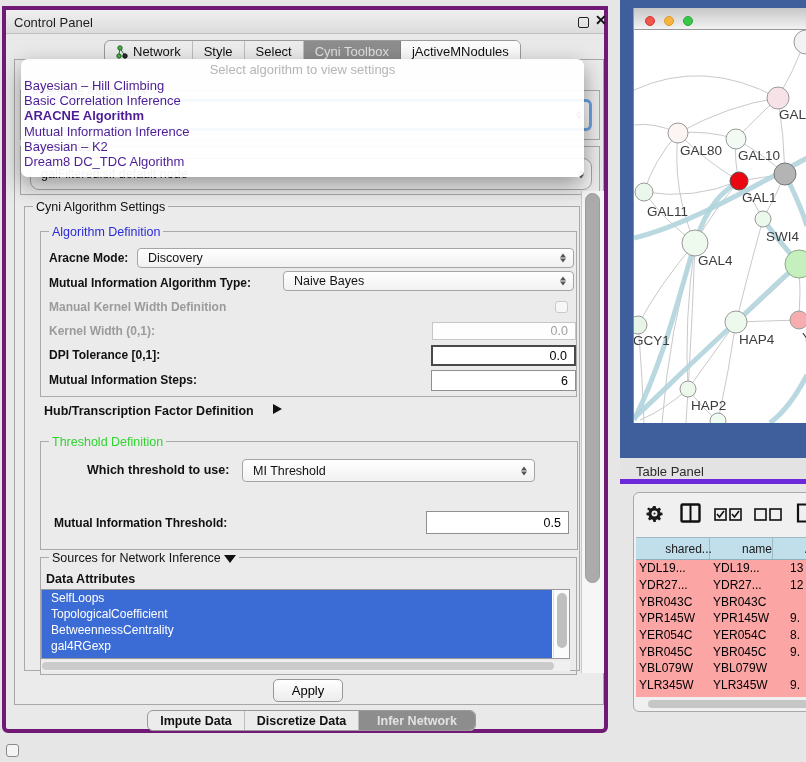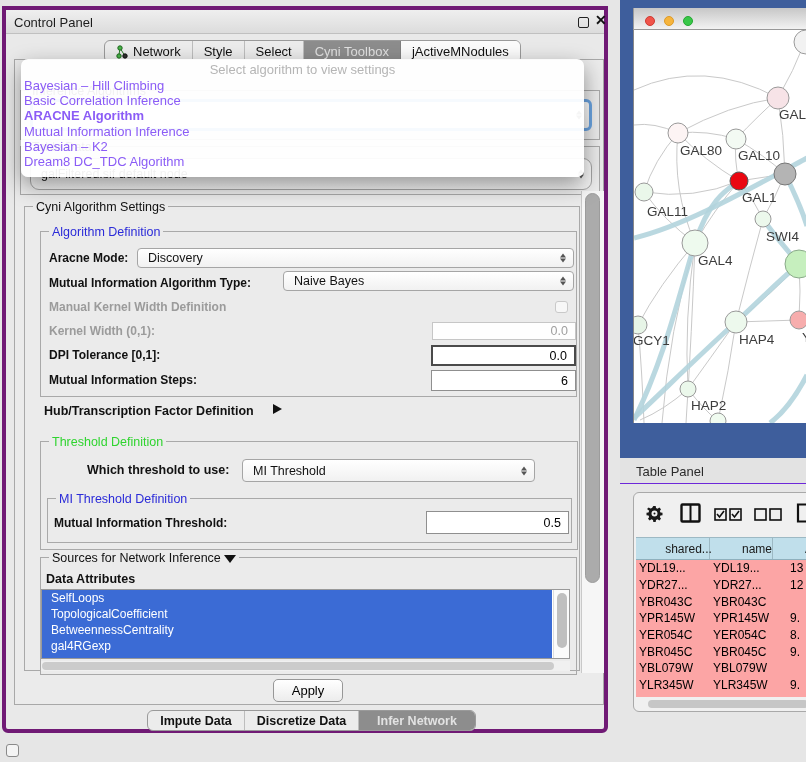--- a/index.html
+++ b/index.html
@@ -35,21 +35,21 @@
     border-radius:4px; font-size:12.5px; color:#111; display:flex; align-items:center; padding-left:10px; }
   .stepper { position:absolute; right:7px; top:50%; transform:translateY(-50%); display:flex; flex-direction:column; gap:1px; }
   .stepper i { width:0; height:0; border-left:3.5px solid transparent; border-right:3.5px solid transparent; display:block; }
   .stepper .up { border-bottom:4.5px solid #555; }
   .stepper .dn { border-top:4.5px solid #555; }
 
   
   #algo-popup { left:15px; top:49px; width:563px; height:118px; background:rgba(255,255,255,0.94);
     border-radius:7px; box-shadow:0 8px 22px rgba(0,0,0,0.4); z-index:50; padding-top:3px; }
   #algo-popup .hint { text-align:center; color:#b5b5b5; font-size:13px; height:16px; line-height:16px; }
-  #algo-popup .item { font-size:13px; color:#8b5cf6; height:15.2px; line-height:15.2px; padding-left:3px; white-space:nowrap; }
+  #algo-popup .item { font-size:13px; color:#4c1d95; height:15.2px; line-height:15.2px; padding-left:3px; white-space:nowrap; }
   #algo-popup .item.sel { font-weight:bold; }
 
   
   #main-scrolltrack { left:566px; top:131px; width:23px; height:482px; background:#f6f6f6; border-left:1px solid #c9c9c9; }
   #main-thumb { left:3px; top:2px; width:15px; height:390px; background:#ababab; border-radius:8px; border:1px solid #9c9c9c; }
 
   .field-label { position:absolute; font-size:12px; font-weight:bold; color:#111; white-space:nowrap; }
   .field-label.dis { color:#9b9b9b; }
   .tinput { position:absolute; background:#fff; border:1px solid #8f8f8f; font-size:12.5px; color:#000;
     display:flex; align-items:center; justify-content:flex-end; padding-right:7px; }
@@ -74,21 +74,21 @@
   .btab { font-size:12.5px; font-weight:600; padding:0 !important; }
 
   
   #desktop { left:620px; top:0; width:186px; height:458px; background:#3e5e9c; }
   #net-window { left:13px; top:8px; width:173px; height:415px; }
   #net-titlebar { left:0; top:0; width:100%; height:22px; background:linear-gradient(#c7c7c7,#f2f2f2);
     border-bottom:1px solid #989898; border-left:1px solid #999; }
   .light { width:10px; height:10px; border-radius:50%; position:absolute; top:8px; }
   #net-canvas { left:0; top:22px; width:173px; height:393px; background:#fff; border-left:1px solid #888; }
 
-  #table-titlebar { left:620px; top:458px; width:186px; height:26px; background:#e3e3e3; border-bottom:1px solid #6d28d9; }
+  #table-titlebar { left:620px; top:458px; width:186px; height:26px; background:#e3e3e3; border-bottom:5px solid #6d28d9; }
   #table-title { left:16px; top:6px; font-size:13px; color:#2b2b2b; }
   #table-panel { left:633px; top:492px; width:200px; height:220px; background:#f0f0f0; border:1px solid #a9a9a9; border-radius:6px; }
 
   .ticon { position:absolute; top:12px; color:#1a1a1a; }
   #tbl-header { left:2px; top:44px; width:171px; height:23px; display:flex; background:#c0dfeb; border-top:1px solid #9db9c4; border-bottom:1px solid #8fb0bd; }
   .th { font-size:12px; color:#1a1a1a; display:flex; align-items:center; justify-content:center; border-right:1px solid #9db9c4;padding-left:32px; }
   #tbl-rows { left:2px; top:67px; width:171px; height:137px; overflow:hidden; background:#fca5a5; }
   .tr { display:flex; height:16.7px; align-items:center; }
   .td { font-size:12px; color:#000; padding-left:3px; white-space:nowrap; overflow:hidden; }
   #tbl-htrack { left:4px; top:206px; width:169px; height:10px; }
@@ -205,23 +205,20 @@
       <div class="groupbox abs" style="left:25px; top:381px; width:538px; height:109px;">
         <span class="grouptitle green">Threshold Definition</span>
       </div>
       <span class="field-label" style="left:72px; top:403px; font-size:12.5px;">Which threshold to use:</span>
       <div class="combo" style="left:227px; top:399px; width:293px; height:23px;">
         <span>MI Threshold</span>
         <span class="stepper">
             <i class="up"></i>
             <i class="dn"></i>
           </span>
-      </div>
-      <div class="groupbox abs" style="left:32px; top:438px; width:525px; height:45px;">
-        <span class="grouptitle blue">MI Threshold Definition</span>
       </div>
       <span class="field-label" style="left:39px; top:456px;">Mutual Information Threshold:</span>
       <div class="tinput" style="left:411px; top:451px; width:143px; height:23px;">
         <span>0.5</span>
       </div>
 
       <div class="groupbox abs" style="left:25px; top:497px; width:537px; height:118px;">
         <span class="grouptitle"><span>Sources for Network Inference</span> <span style="display:inline-block; width:0; height:0; border-left:6px solid transparent; border-right:6px solid transparent; border-top:8px solid #111; vertical-align:middle;"></span></span>
       </div>
       <span class="field-label" style="left:31px; top:512px; font-size:12.5px;">Data Attributes</span>

